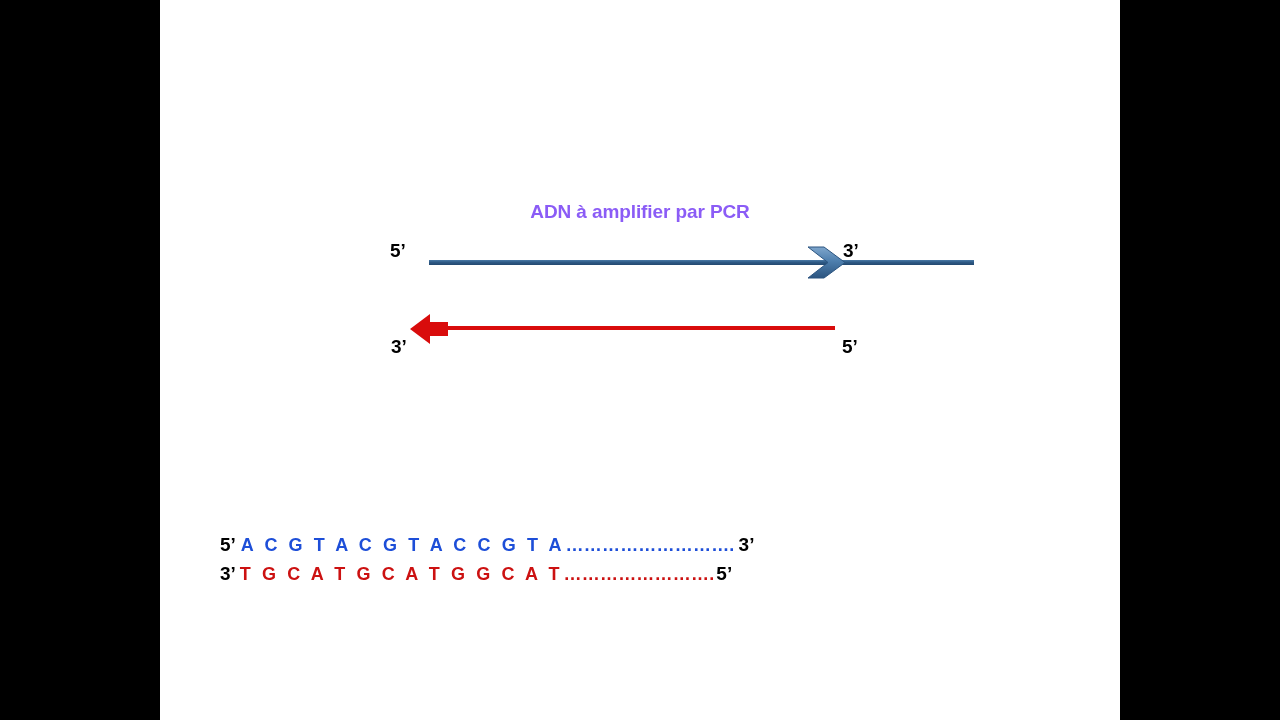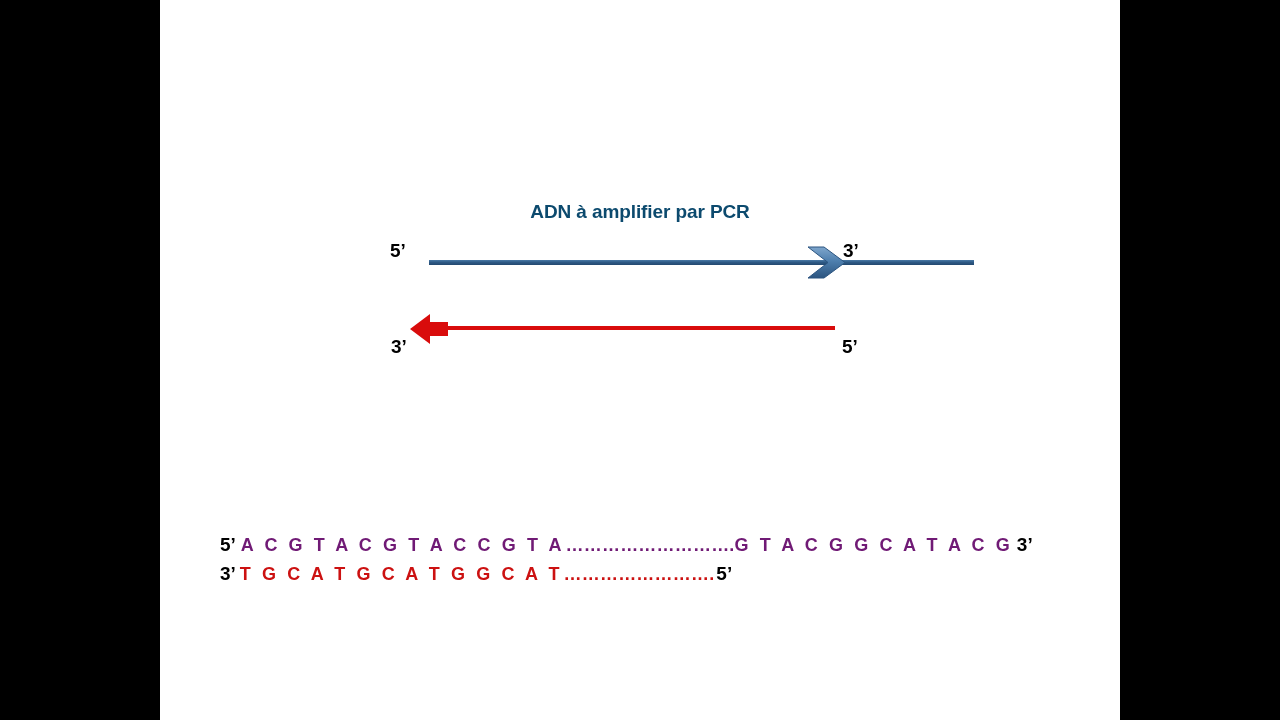--- a/index.html
+++ b/index.html
@@ -44,21 +44,21 @@
   
   #diagram-title {
     position: absolute;
     left: 0;
     top: 201px;
     width: 960px;
     text-align: center;
     font-family: "Liberation Sans", sans-serif;
     font-size: 19px;
     font-weight: bold;
-    color: #0c4a6e;
+    color: #8b5cf6;
     letter-spacing: -0.1px;
     white-space: nowrap;
   }
 
   
   .strand-row {
     position: absolute;
     height: 40px;
   }
 
@@ -139,21 +139,21 @@
     font-weight: bold;
   }
   .seq-bases {
     letter-spacing: 3.1px;
   }
   .seq-gap {
     letter-spacing: 0.2px;
     font-size: 18px;
   }
   .seq-top .seq-bases,
-  .seq-top .seq-gap { color: #701a75; }
+  .seq-top .seq-gap { color: #1d4ed8; }
   .seq-bottom .seq-bases,
   .seq-bottom .seq-gap { color: #CC1111; }
 
   .seq-top .pad-left  { padding-left: 5px; padding-right: 1px; }
   .seq-top .pad-right { padding-left: 4px; }
   .seq-bottom .pad-left  { padding-left: 4px; padding-right: 1px; }
   .seq-bottom .pad-right { padding-left: 2px; }
 </style>
 </head>
 <body>
@@ -203,21 +203,20 @@
 
       <span class="end-label" id="bottom-label-5">5’</span>
     </div>
 
     <div id="sequence-block">
 
       <div class="seq-line seq-top">
         <span class="seq-end">5’</span>
         <span class="seq-bases pad-left">A C G T A C G T A C C G T A</span>
         <span class="seq-gap">……………………….</span>
-        <span class="seq-bases">G T A C G G C A T A C G</span>
         <span class="seq-end pad-right">3’</span>
       </div>
 
       <div class="seq-line seq-bottom">
         <span class="seq-end">3’</span>
         <span class="seq-bases pad-left">T G C A T G C A T G G C A T</span>
         <span class="seq-gap">…………………….</span>
         <span class="seq-end pad-right">5’</span>
       </div>
 

